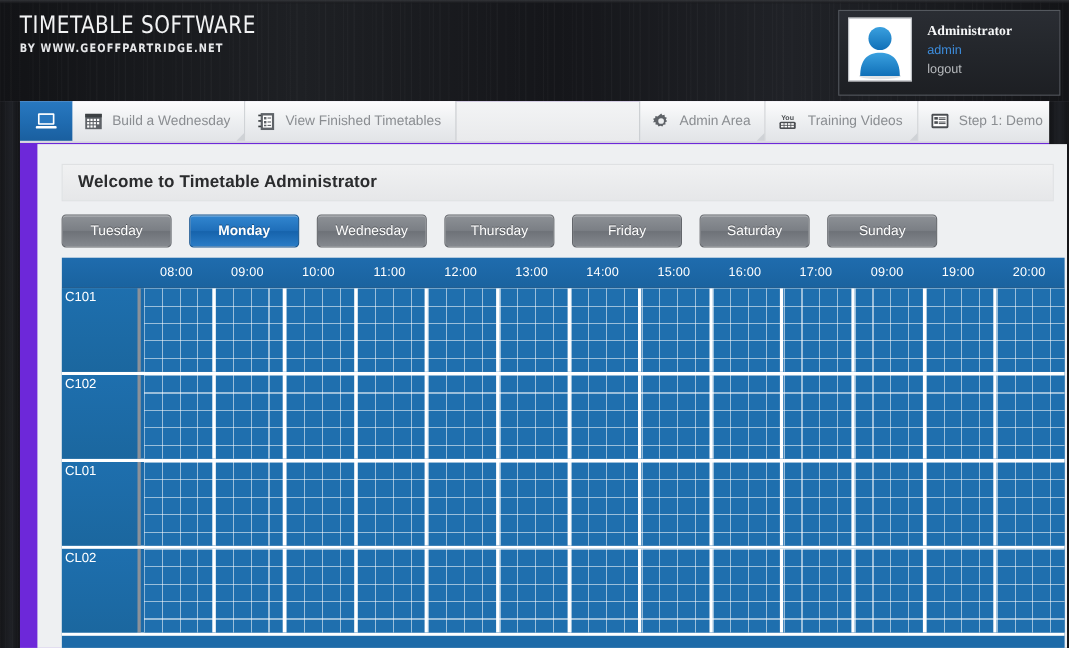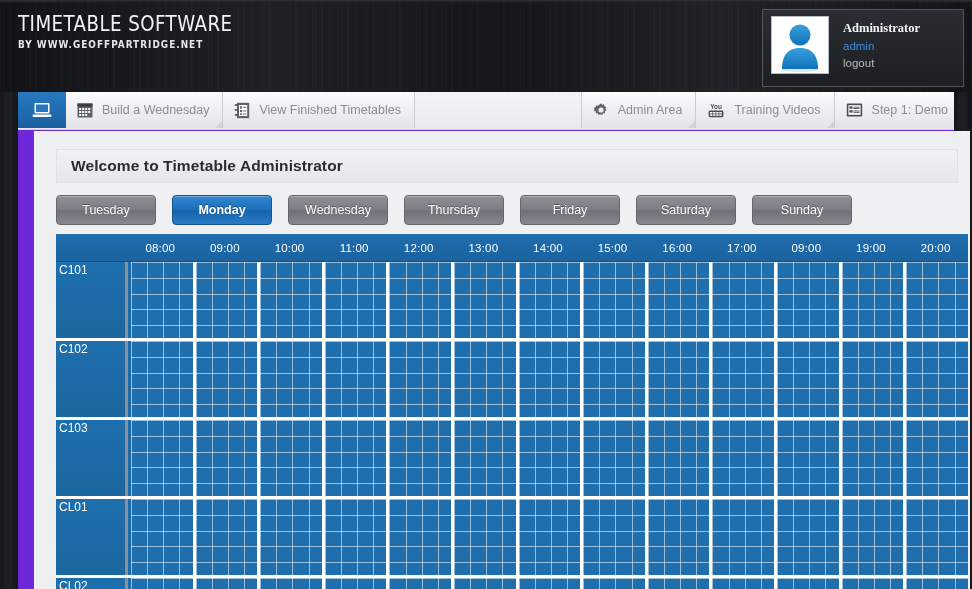--- a/index.html
+++ b/index.html
@@ -509,39 +509,20 @@
               <div></div>
               <div></div>
               <div></div>
               <div></div>
               <div></div>
               <div></div>
               <div></div>
             </div>
           </div>
           <div class="room-row">
-            <div class="room-label">C103</div>
-            <div class="row-grid"></div>
-            <div class="hour-seps">
-              <div></div>
-              <div></div>
-              <div></div>
-              <div></div>
-              <div></div>
-              <div></div>
-              <div></div>
-              <div></div>
-              <div></div>
-              <div></div>
-              <div></div>
-              <div></div>
-              <div></div>
-            </div>
-          </div>
-          <div class="room-row">
             <div class="room-label">CL01</div>
             <div class="row-grid"></div>
             <div class="hour-seps">
               <div></div>
               <div></div>
               <div></div>
               <div></div>
               <div></div>
               <div></div>
               <div></div>

